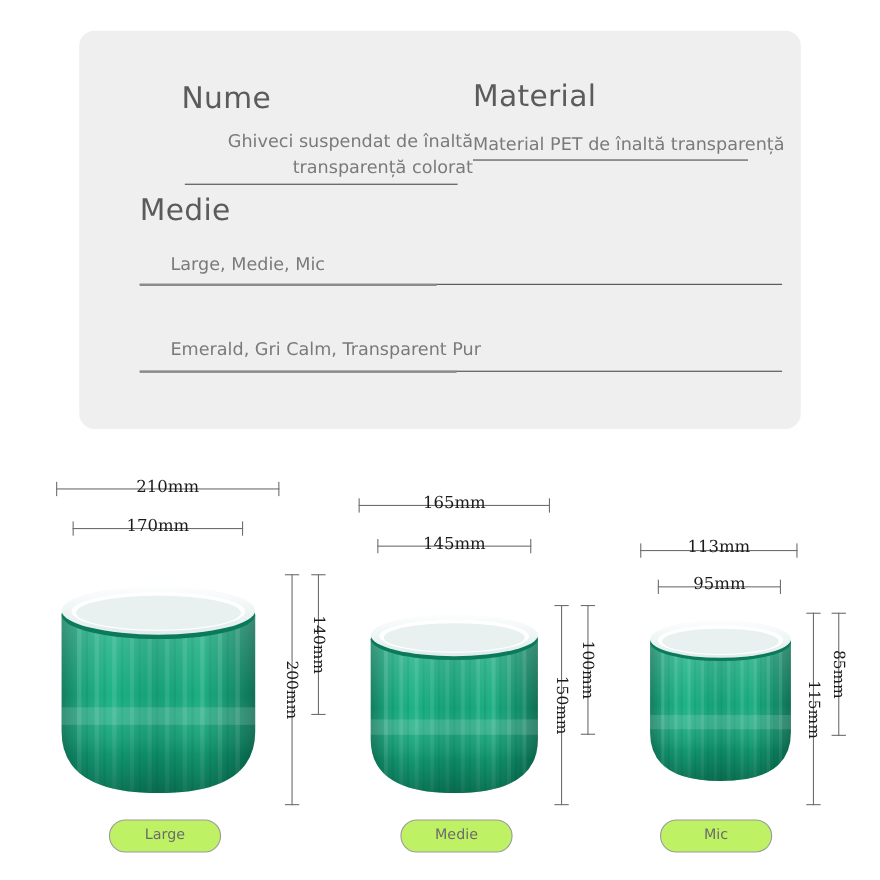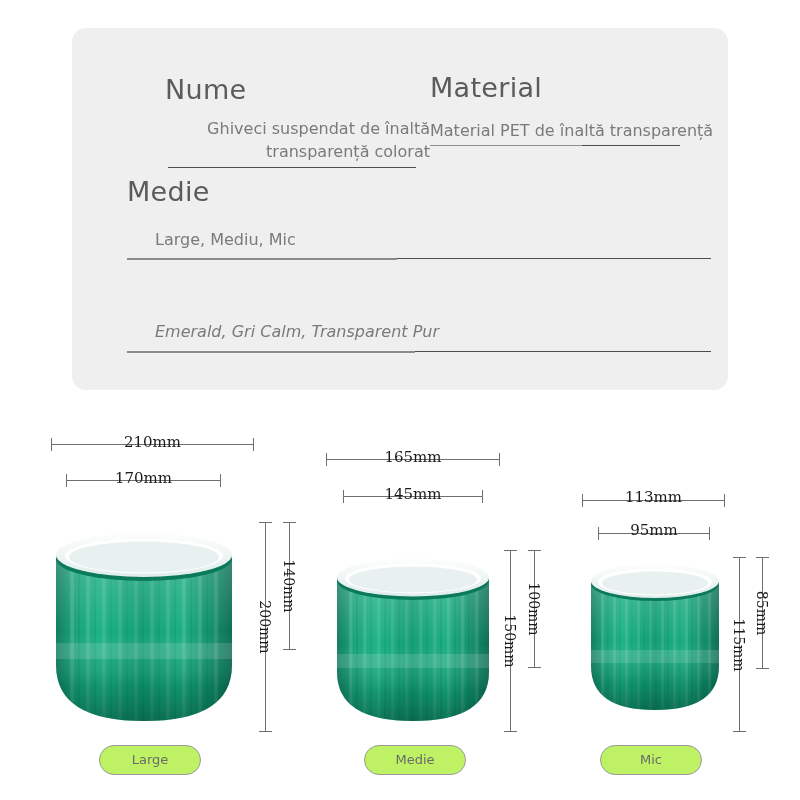--- a/index.html
+++ b/index.html
@@ -66,21 +66,21 @@
   #group-model { left: 55px; top: 148px; width: 588px; }
   #group-model .field-label { margin-left: 0px; }
   #model-value { margin-top: 23px; margin-left: 28px; }
   #model-rule { margin-top: 9px; width: 584px; }
   #model-rule-soft {
     position: absolute; left: 0; top: 0; width: 270px; height: 1.6px; background: #8b8b8b;
   }
 
   
   #group-culoare { left: 55px; top: 256px; width: 588px; }
-  #culoare-value { margin-top: 38px; margin-left: 28px; font-style: italic; }
+  #culoare-value { margin-top: 24px; margin-left: 28px; }
   #culoare-rule { margin-top: 10px; width: 584px; }
   #culoare-rule-soft {
     position: absolute; left: 0; top: 0; width: 288px; height: 1.6px; background: #8b8b8b;
   }
   .rule-wrap { position: relative; }
 
   
   #product-row { position: absolute; left: 4px; top: 400px; width: 800px; height: 400px; }
   .product { position: absolute; }
 
@@ -151,21 +151,21 @@
     <div class="field-label">Material</div>
     <div class="field-value" id="material-value">Material PET de înaltă transparență</div>
     <div class="rule-wrap" id="material-rule">
       <div class="rule"></div>
       <div id="material-rule-soft"></div>
     </div>
   </div>
 
   <div class="field-group" id="group-model">
     <div class="field-label">Medie</div>
-    <div class="field-value" id="model-value">Large, Mediu, Mic</div>
+    <div class="field-value" id="model-value">Large, Medie, Mic</div>
     <div class="rule-wrap" id="model-rule">
       <div class="rule"></div>
       <div id="model-rule-soft"></div>
     </div>
   </div>
 
   <div class="field-group" id="group-culoare">
     <div class="field-value" id="culoare-value">Emerald, Gri Calm, Transparent Pur</div>
     <div class="rule-wrap" id="culoare-rule">
       <div class="rule"></div>

